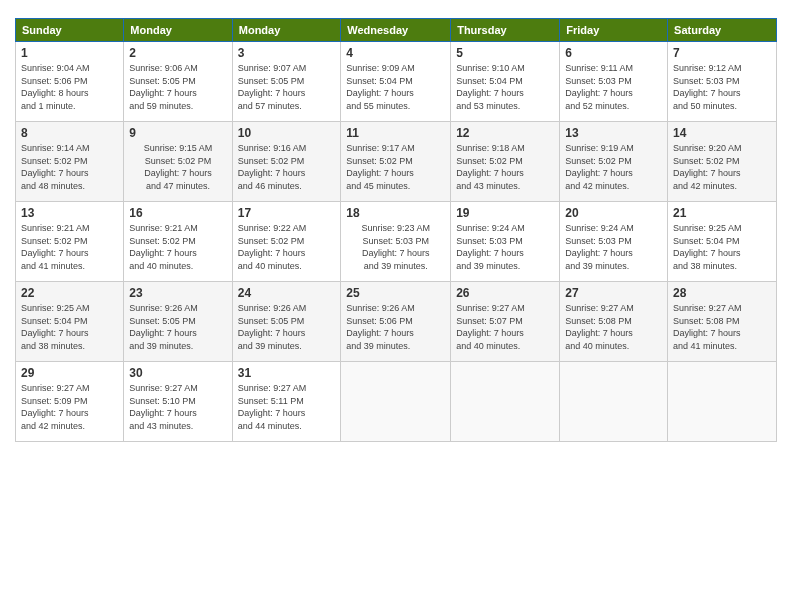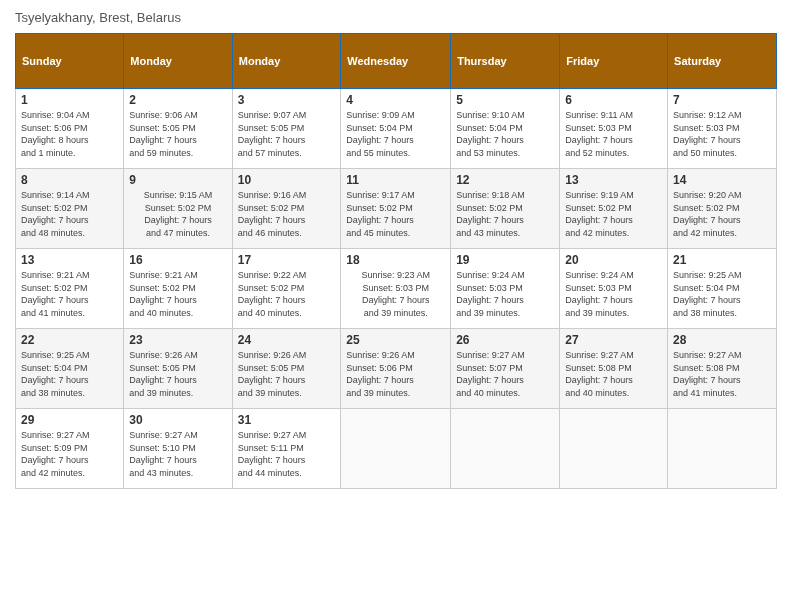--- a/index.html
+++ b/index.html
@@ -50,24 +50,24 @@
     .calendar-subtitle {
       font-size: 13px;
       color: #555;
     }
     .calendar-table {
       width: 100%;
       border-collapse: collapse;
       font-size: 9.5px;
     }
     .calendar-table thead tr th {
-      background-color: #a16207;
+      background-color: #4d7c0f;
       color: #fff;
       text-align: left;
-      padding: 21px 6px;
+      padding: 5px 6px;
       font-size: 11px;
       font-weight: bold;
       border: 1px solid #1a6bb5;
     }
     .calendar-table tbody tr td {
       border: 1px solid #ccc;
       vertical-align: top;
       padding: 4px 5px;
       width: 113px;
       height: 80px;
@@ -94,21 +94,20 @@
     .last-row td {
       height: 65px;
     }
   </style>
 </head>
 <body>
 
 <div class="page">
   <div class="header">
     <div class="title-section">
-      <div class="calendar-subtitle">Tsyelyakhany, Brest, Belarus</div>
     </div>
   </div>
 
   <table class="calendar-table">
     <thead>
       <tr>
       <th>Sunday</th>
           <th>Monday</th>
           <th>Monday</th>
           <th>Wednesday</th>

